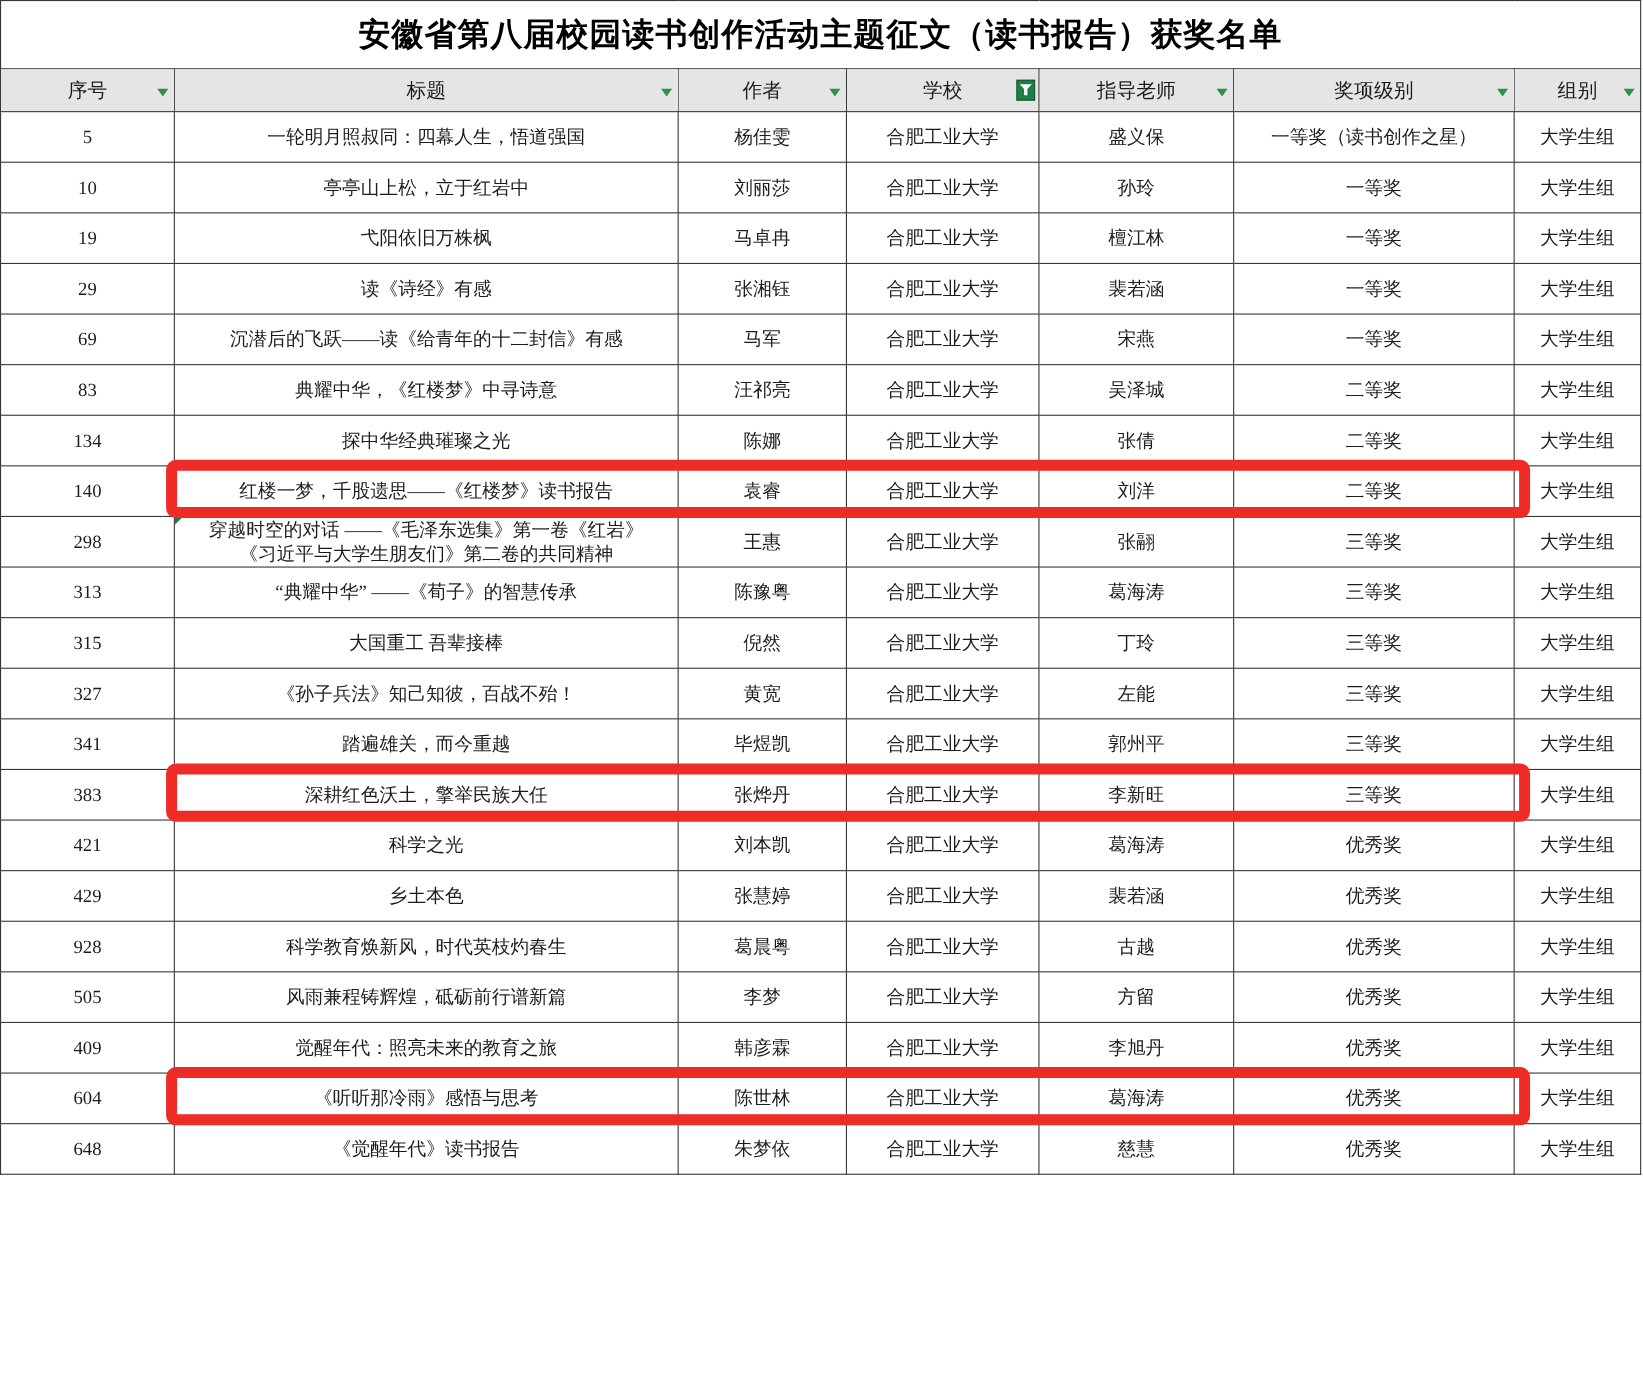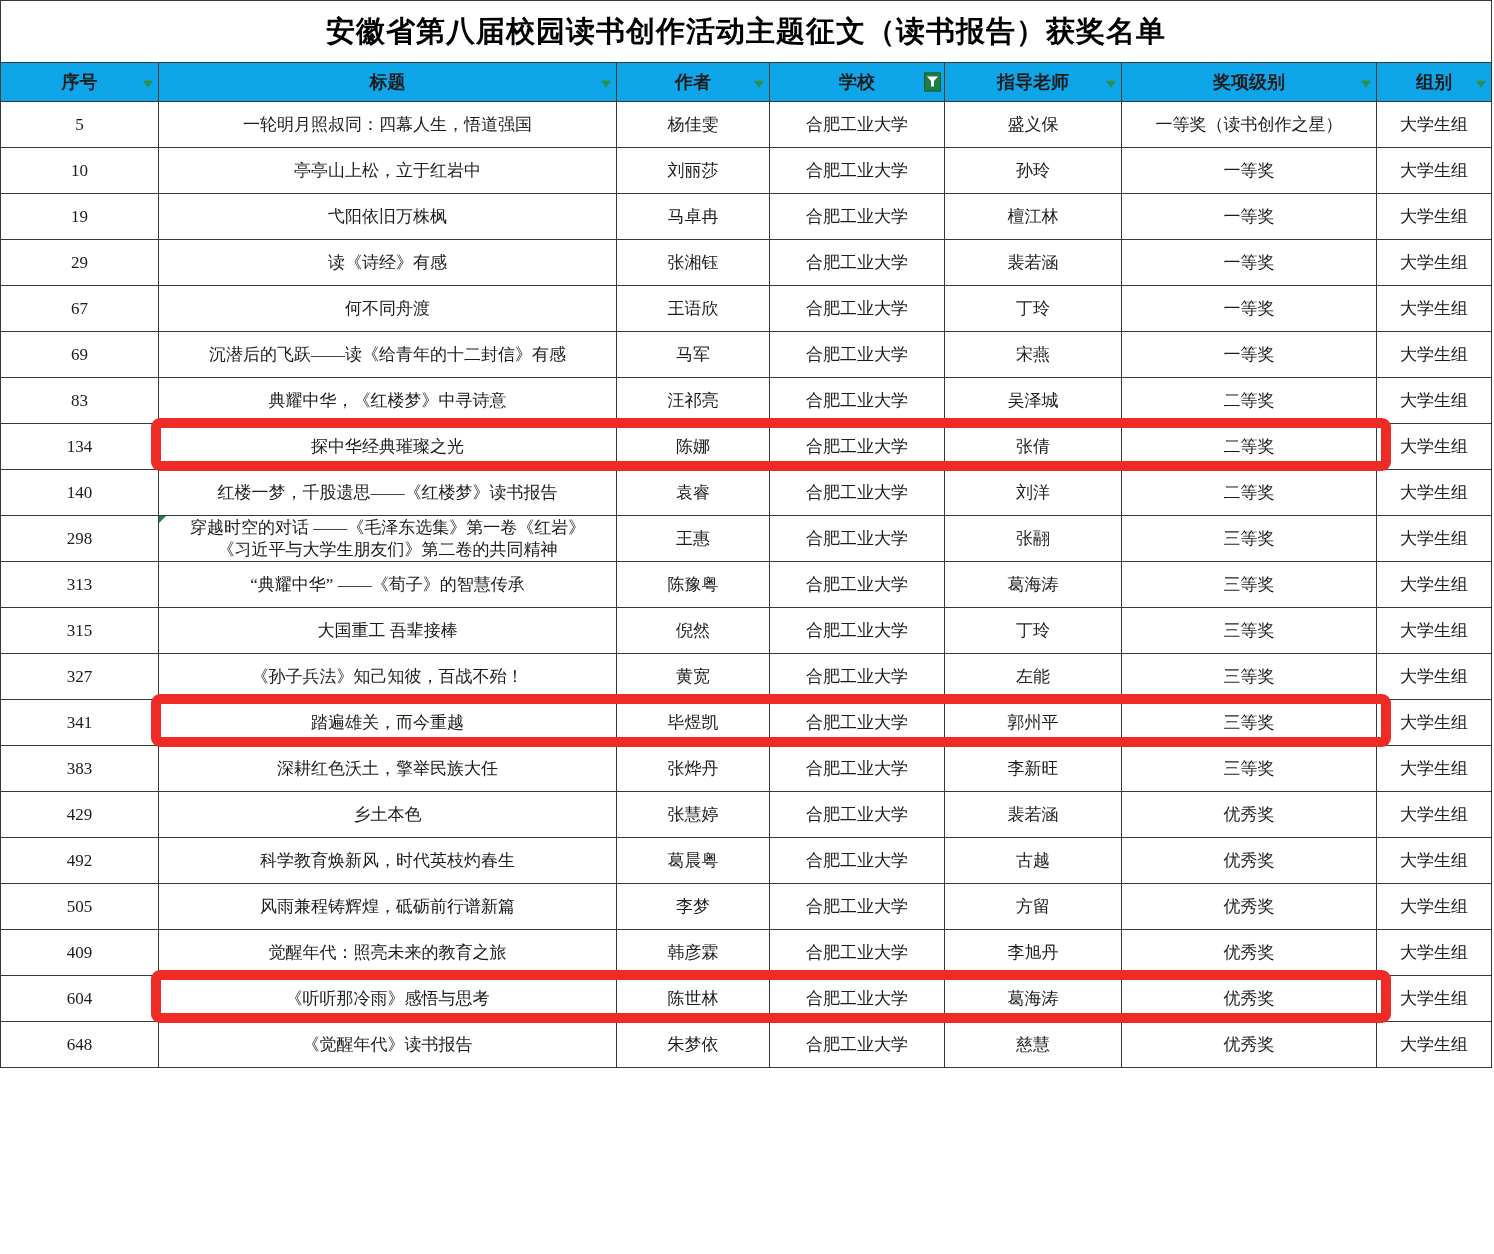--- a/index.html
+++ b/index.html
@@ -34,24 +34,24 @@
   }
   .sheet-title{
     font-family:"Liberation Sans", sans-serif;
     font-weight:bold;
     font-size:29px;
     letter-spacing:1px;
     color:#000;
     text-align:right;
   }
   tr.header-row th{
-    background:#0ea5e9;
+    background:#e5e5e5;
     height:39px;
     font-size:18px;
-    font-weight:bold;
+    font-weight:normal;
     position:relative;
     text-align:center;
   }
   tr.data-row td{ height:46px; font-size:17px; }
   td.c-title{ white-space:pre-line; line-height:1.25; position:relative;margin-left:40px;}
   td.c-no{ font-size:17px; }
   .filter-btn{
     position:absolute;
     right:3px;top:50%;
     transform:translateY(-38%);
@@ -164,29 +164,20 @@
         <tr class="data-row">
           <td class="c-no">29</td>
           <td class="c-title">读《诗经》有感</td>
           <td class="c-author">张湘钰</td>
           <td class="c-school">合肥工业大学</td>
           <td class="c-advisor">裴若涵</td>
           <td class="c-award">一等奖</td>
           <td class="c-group">大学生组</td>
         </tr>
         <tr class="data-row">
-          <td class="c-no">67</td>
-          <td class="c-title">何不同舟渡</td>
-          <td class="c-author">王语欣</td>
-          <td class="c-school">合肥工业大学</td>
-          <td class="c-advisor">丁玲</td>
-          <td class="c-award">一等奖</td>
-          <td class="c-group">大学生组</td>
-        </tr>
-        <tr class="data-row">
           <td class="c-no">69</td>
           <td class="c-title">沉潜后的飞跃——读《给青年的十二封信》有感</td>
           <td class="c-author">马军</td>
           <td class="c-school">合肥工业大学</td>
           <td class="c-advisor">宋燕</td>
           <td class="c-award">一等奖</td>
           <td class="c-group">大学生组</td>
         </tr>
         <tr class="data-row">
           <td class="c-no">83</td>
@@ -264,30 +255,39 @@
         <tr class="data-row">
           <td class="c-no">383</td>
           <td class="c-title">深耕红色沃土，擎举民族大任</td>
           <td class="c-author">张烨丹</td>
           <td class="c-school">合肥工业大学</td>
           <td class="c-advisor">李新旺</td>
           <td class="c-award">三等奖</td>
           <td class="c-group">大学生组</td>
         </tr>
         <tr class="data-row">
+          <td class="c-no">421</td>
+          <td class="c-title">科学之光</td>
+          <td class="c-author">刘本凯</td>
+          <td class="c-school">合肥工业大学</td>
+          <td class="c-advisor">葛海涛</td>
+          <td class="c-award">优秀奖</td>
+          <td class="c-group">大学生组</td>
+        </tr>
+        <tr class="data-row">
           <td class="c-no">429</td>
           <td class="c-title">乡土本色</td>
           <td class="c-author">张慧婷</td>
           <td class="c-school">合肥工业大学</td>
           <td class="c-advisor">裴若涵</td>
           <td class="c-award">优秀奖</td>
           <td class="c-group">大学生组</td>
         </tr>
         <tr class="data-row">
-          <td class="c-no">492</td>
+          <td class="c-no">928</td>
           <td class="c-title">科学教育焕新风，时代英枝灼春生</td>
           <td class="c-author">葛晨粤</td>
           <td class="c-school">合肥工业大学</td>
           <td class="c-advisor">古越</td>
           <td class="c-award">优秀奖</td>
           <td class="c-group">大学生组</td>
         </tr>
         <tr class="data-row">
           <td class="c-no">505</td>
           <td class="c-title">风雨兼程铸辉煌，砥砺前行谱新篇</td>

